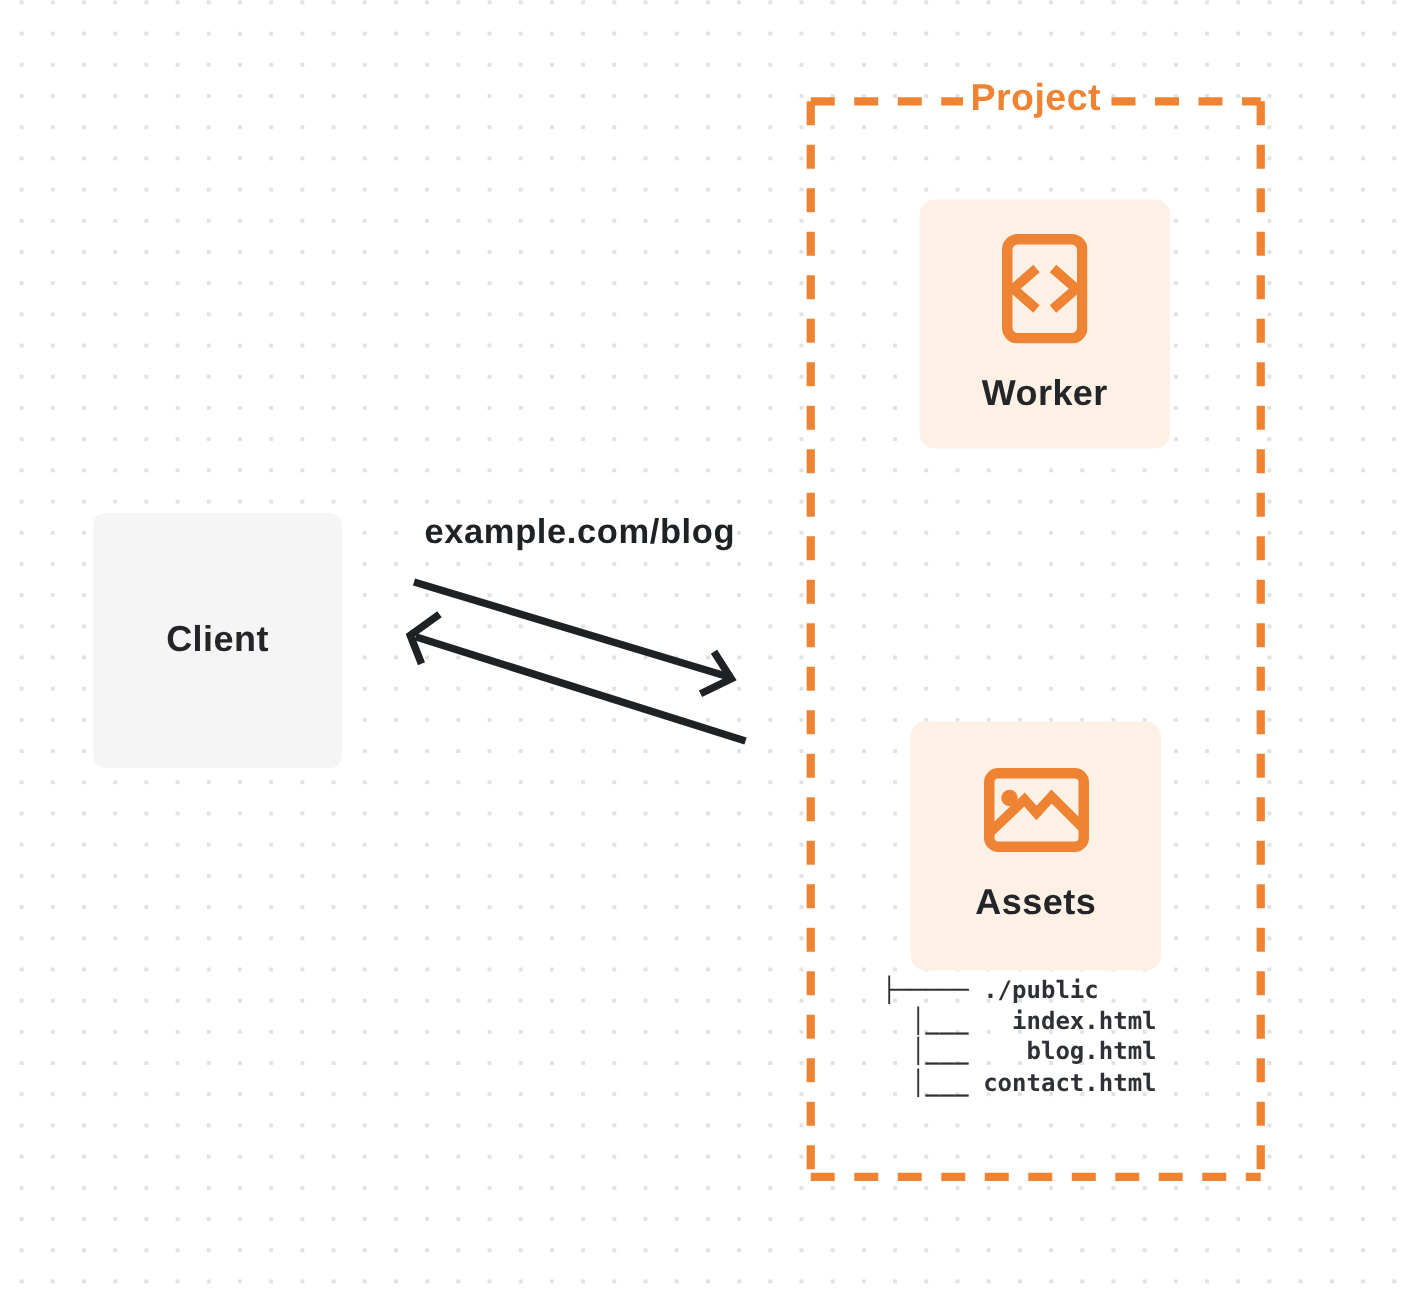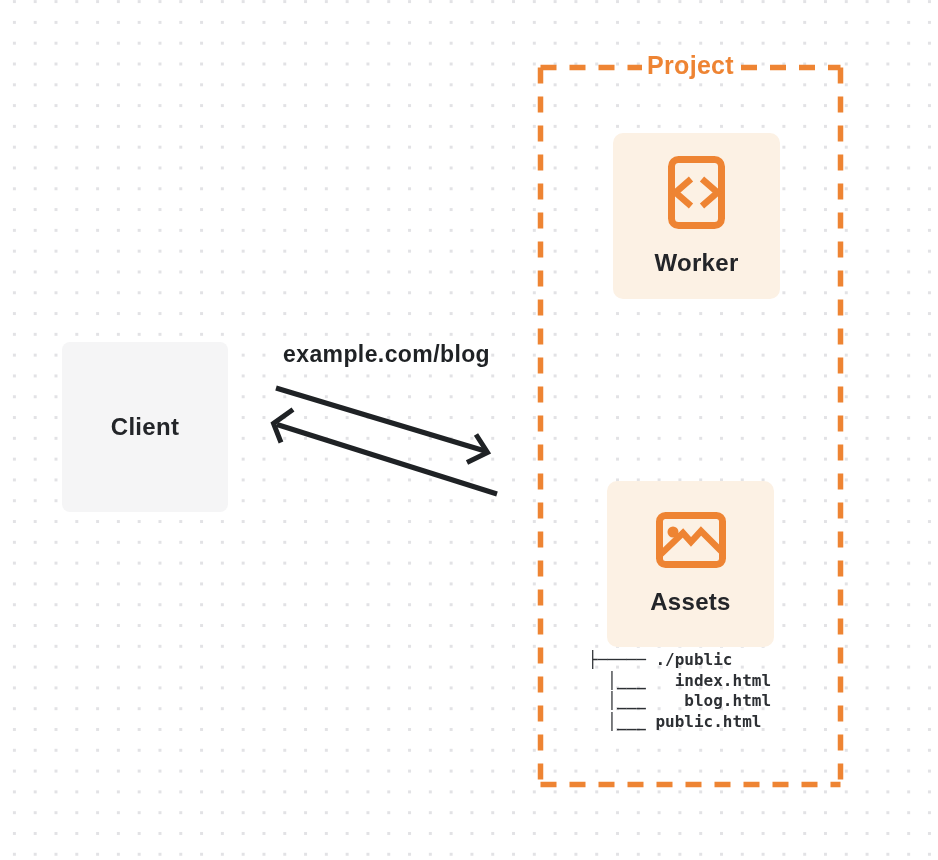--- a/index.html
+++ b/index.html
@@ -110,15 +110,15 @@
       <rect x="3.5" y="3.5" width="50" height="66" rx="7" fill="none" stroke="#ee8433" stroke-width="7"></rect>
       <polyline points="23,23 7.5,36.5 23,50" fill="none" stroke="#ee8433" stroke-width="6.5" stroke-linejoin="miter"></polyline>
       <polyline points="34,23 49.5,36.5 34,50" fill="none" stroke="#ee8433" stroke-width="6.5" stroke-linejoin="miter"></polyline>
     </svg>
     <span class="node-label">Worker</span>
   </div>
 
   <pre class="file-tree">├───── ./public
   │___   index.html
   │___    blog.html
-  │___ public.html</pre>
+  │___ contact.html</pre>
 
 </div>
 
 </body></html>

